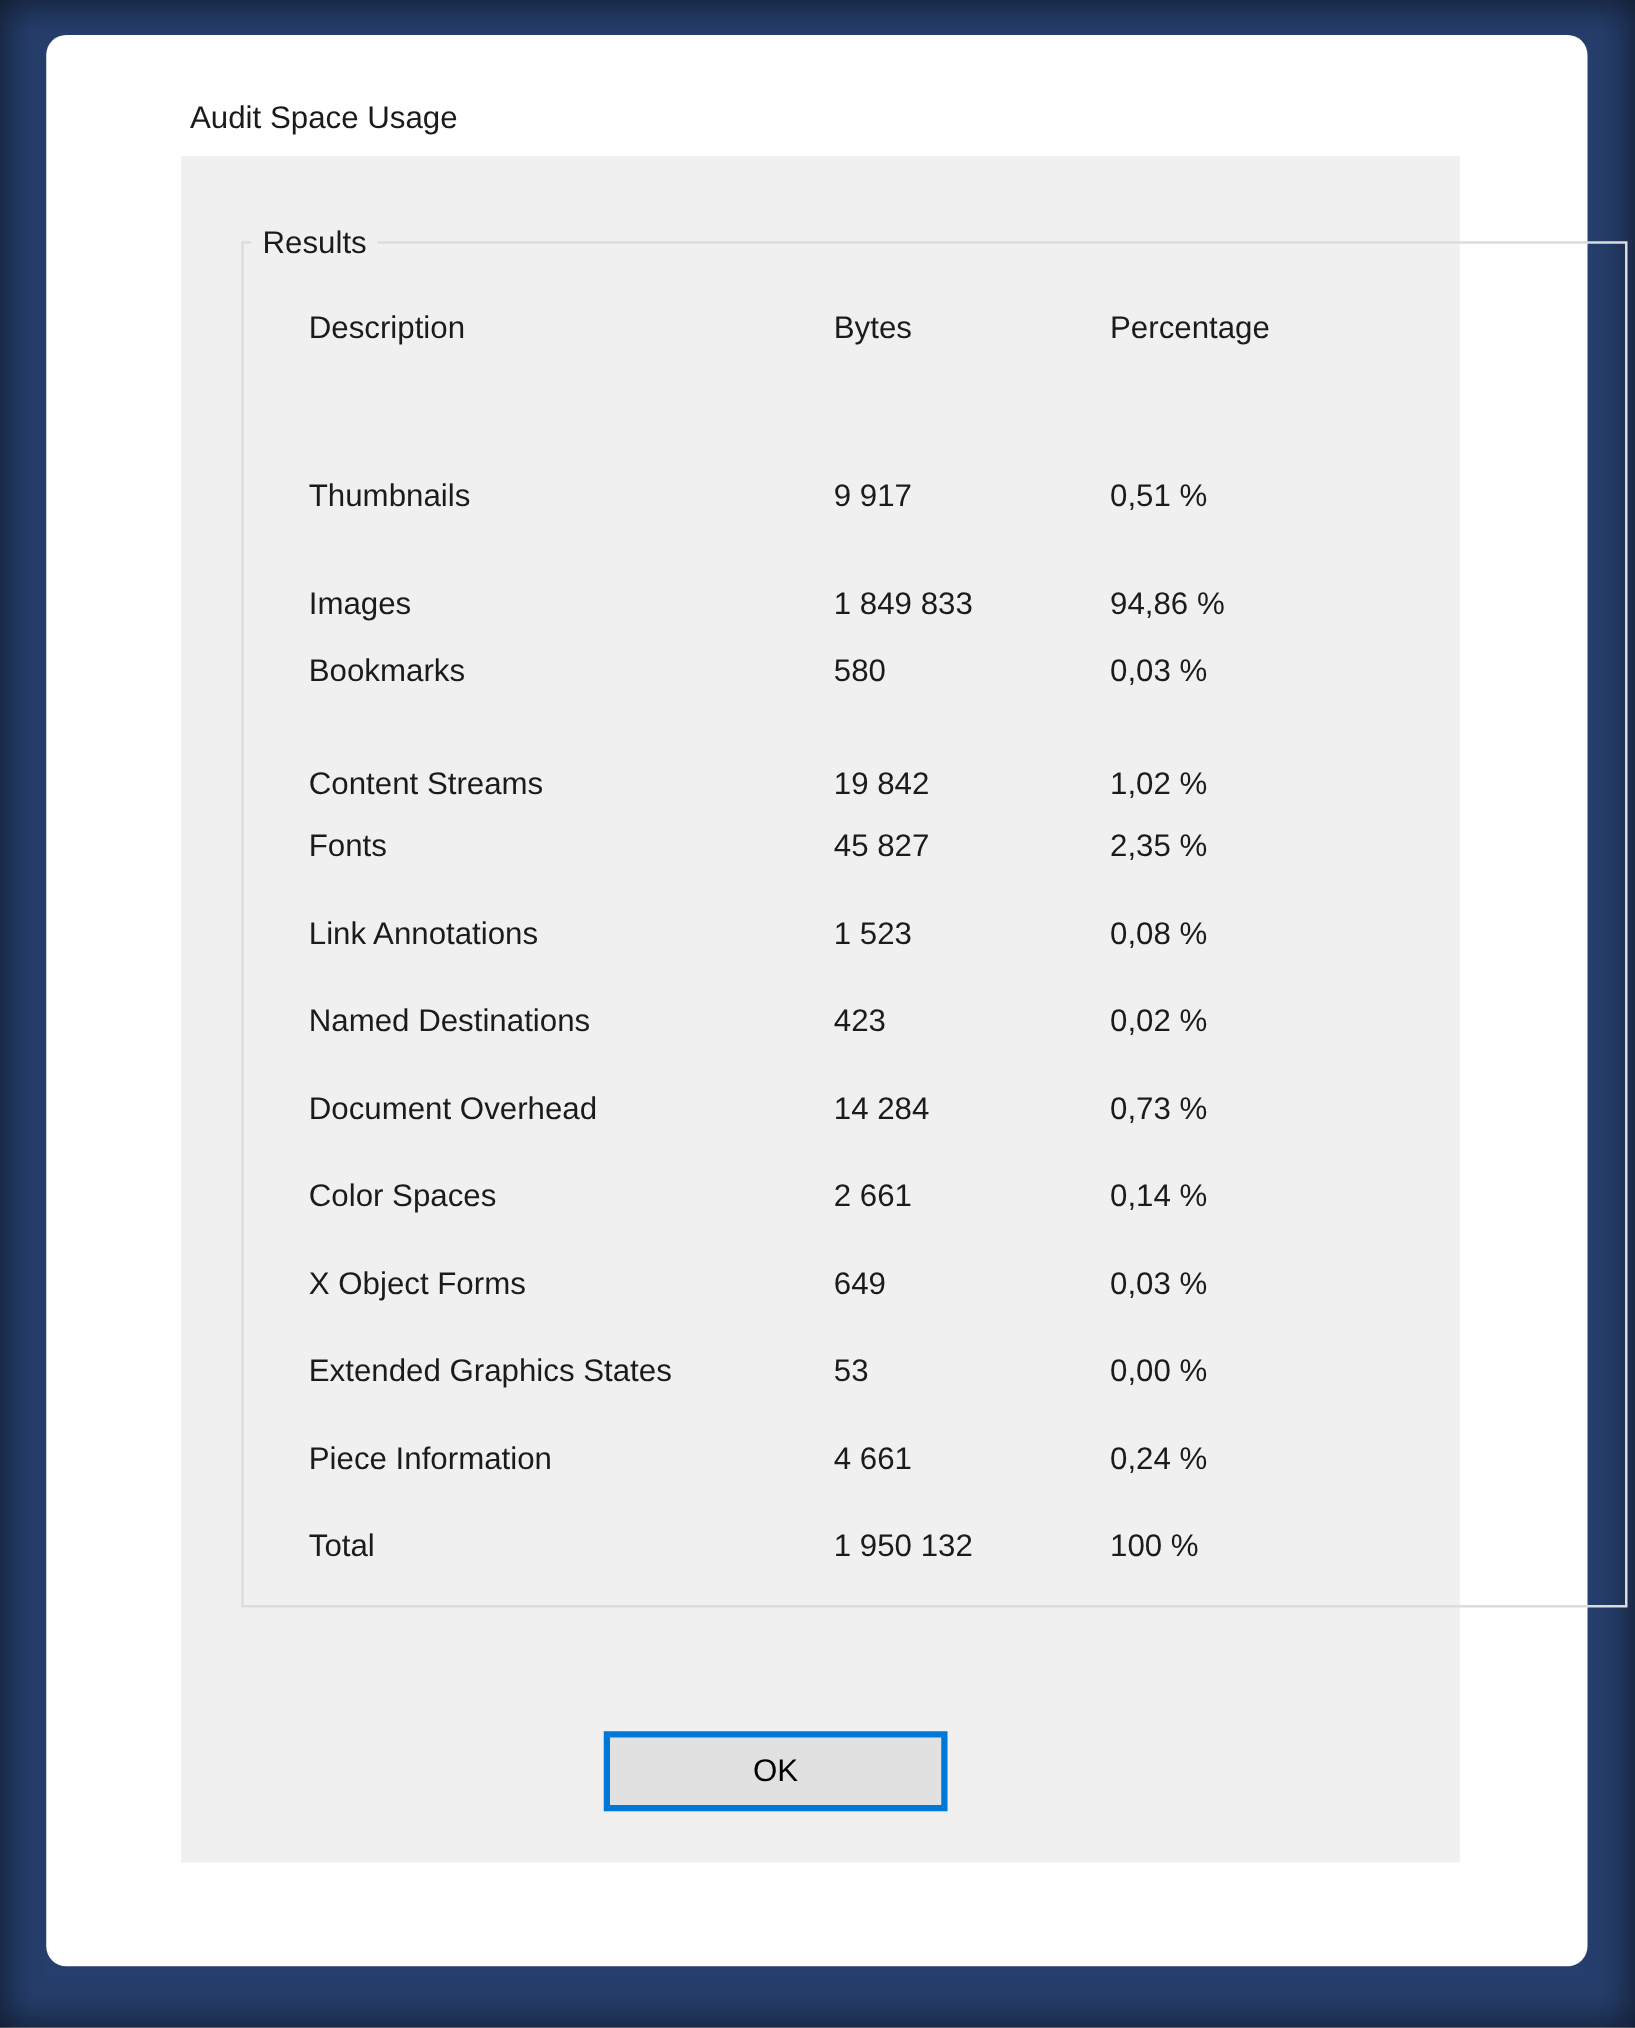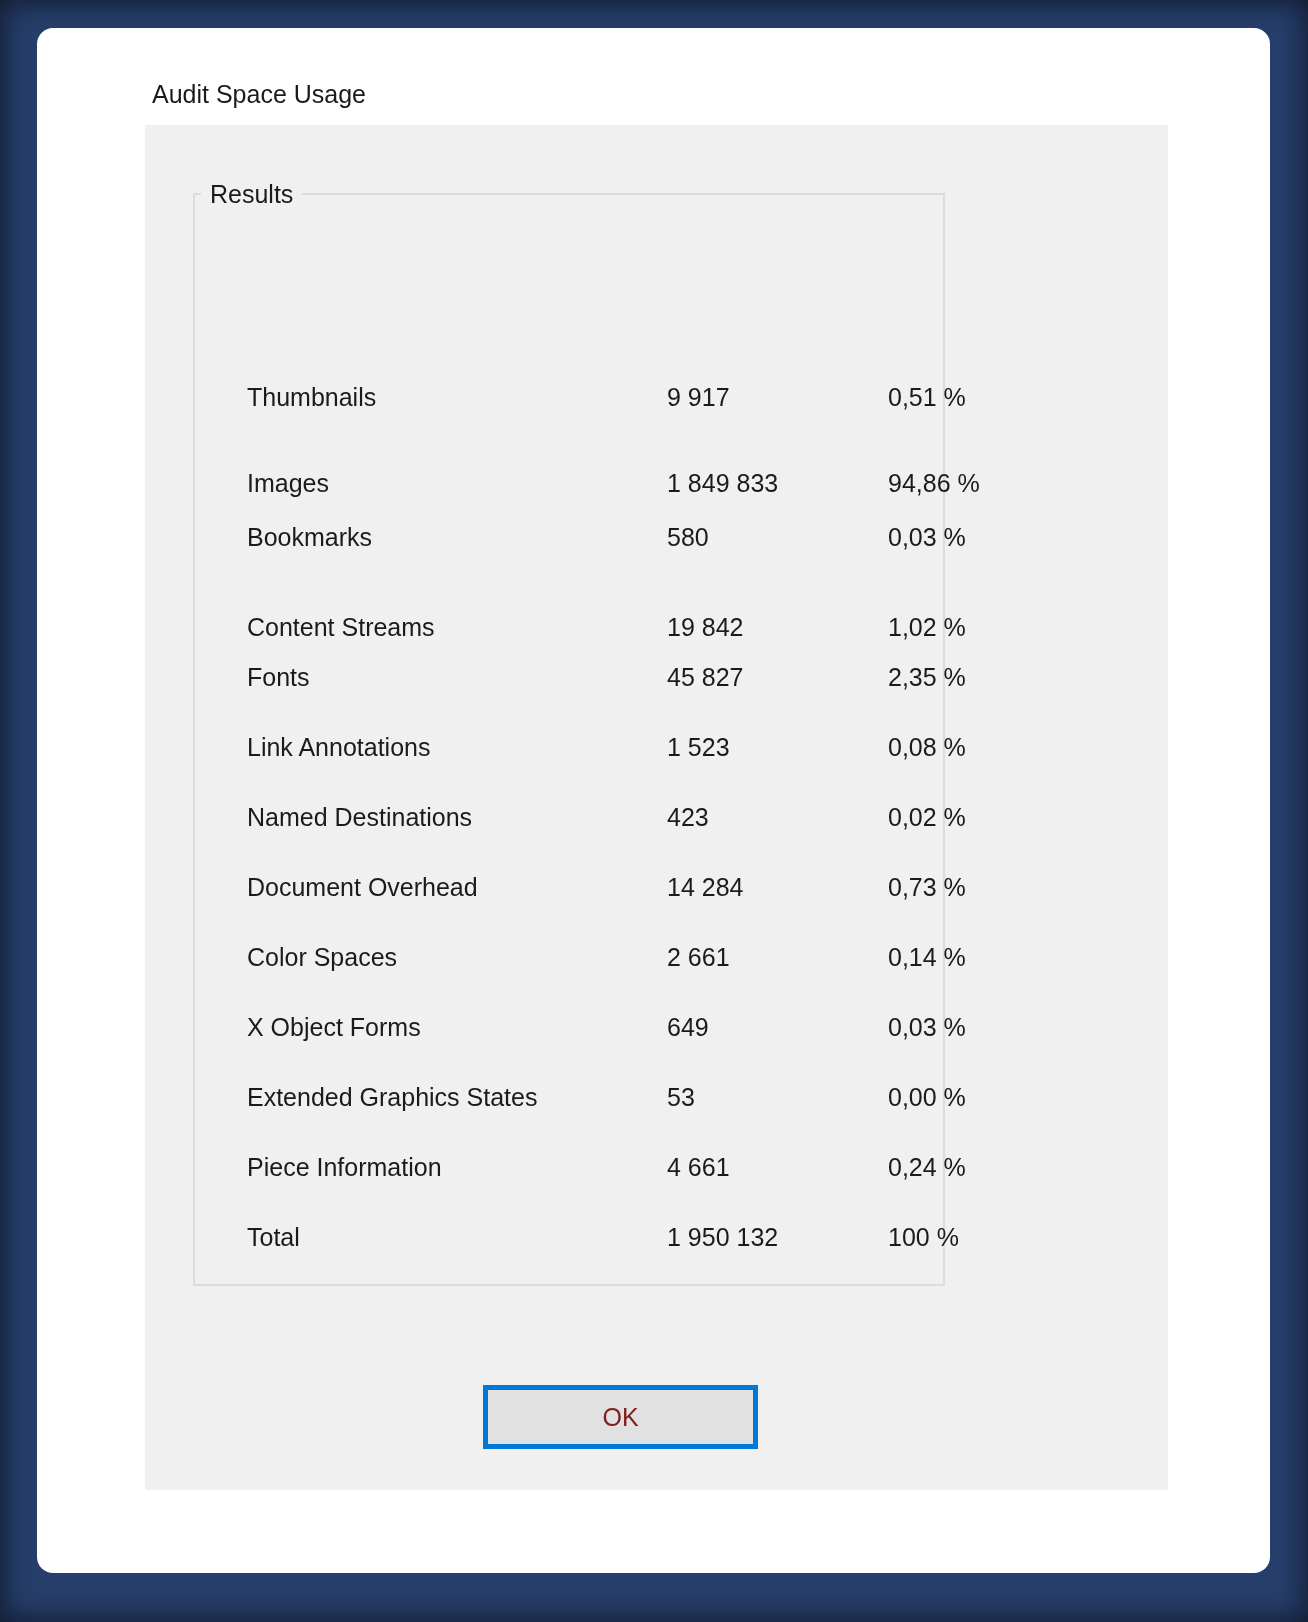--- a/index.html
+++ b/index.html
@@ -21,59 +21,64 @@
   }
   .dialog-title{
     position:absolute;left:115px;top:50px;
     font-size:25px;line-height:32px;color:#1b1b1b;
   }
   .panel{
     position:absolute;left:108px;top:97px;width:1023px;height:1365px;
     background:#f0f0f0;
   }
   .groupbox{
-    position:absolute;left:48px;top:68px;width:752px;height:1093px;
+    position:absolute;left:48px;top:68px;width:1109px;height:1093px;
     border:2px solid #dcdcdc;box-sizing:border-box;
   }
   .legend{
     position:absolute;top:-17px;left:6px;
     padding:0 9px;background:#f0f0f0;
     font-size:25px;line-height:32px;color:#1b1b1b;white-space:nowrap;
   }
   .thead,.trow{position:absolute;left:0;right:0;height:32px;}
   .thead{top:51px;}
   .col{
     position:absolute;top:0;
     font-size:25px;line-height:32px;color:#1b1b1b;white-space:nowrap;
   }
   .c1{left:52px;}
   .c2{left:472px;}
   .c3{left:693px;}
   .ok-button{
     position:absolute;left:446px;top:1357px;width:275px;height:64px;
     background:#e1e1e1;border:5px solid #0078d7;box-sizing:border-box;
     font-family:"Liberation Sans","DejaVu Sans",sans-serif;
-    font-size:25px;color:#7f1d1d;
+    font-size:25px;color:#000000;
     display:flex;align-items:center;justify-content:center;
     padding:0;cursor:pointer;
   }
 </style>
 </head>
 <body>
 
 <div class="window">
 
   <div class="dialog-title">Audit Space Usage</div>
 
   <div class="panel">
 
     <div class="groupbox">
 
       <span class="legend">Results</span>
 
+      <div class="thead">
+        <span class="col c1">Description</span>
+        <span class="col c2">Bytes</span>
+        <span class="col c3">Percentage</span>
+      </div>
 
       <div id="rows">
           <div class="trow" style="top: 186px;">
             <span class="col c1">Thumbnails</span>
             <span class="col c2">9 917</span>
             <span class="col c3">0,51 %</span>
           </div>
           <div class="trow" style="top: 272px;">
             <span class="col c1">Images</span>
             <span class="col c2">1 849 833</span>

